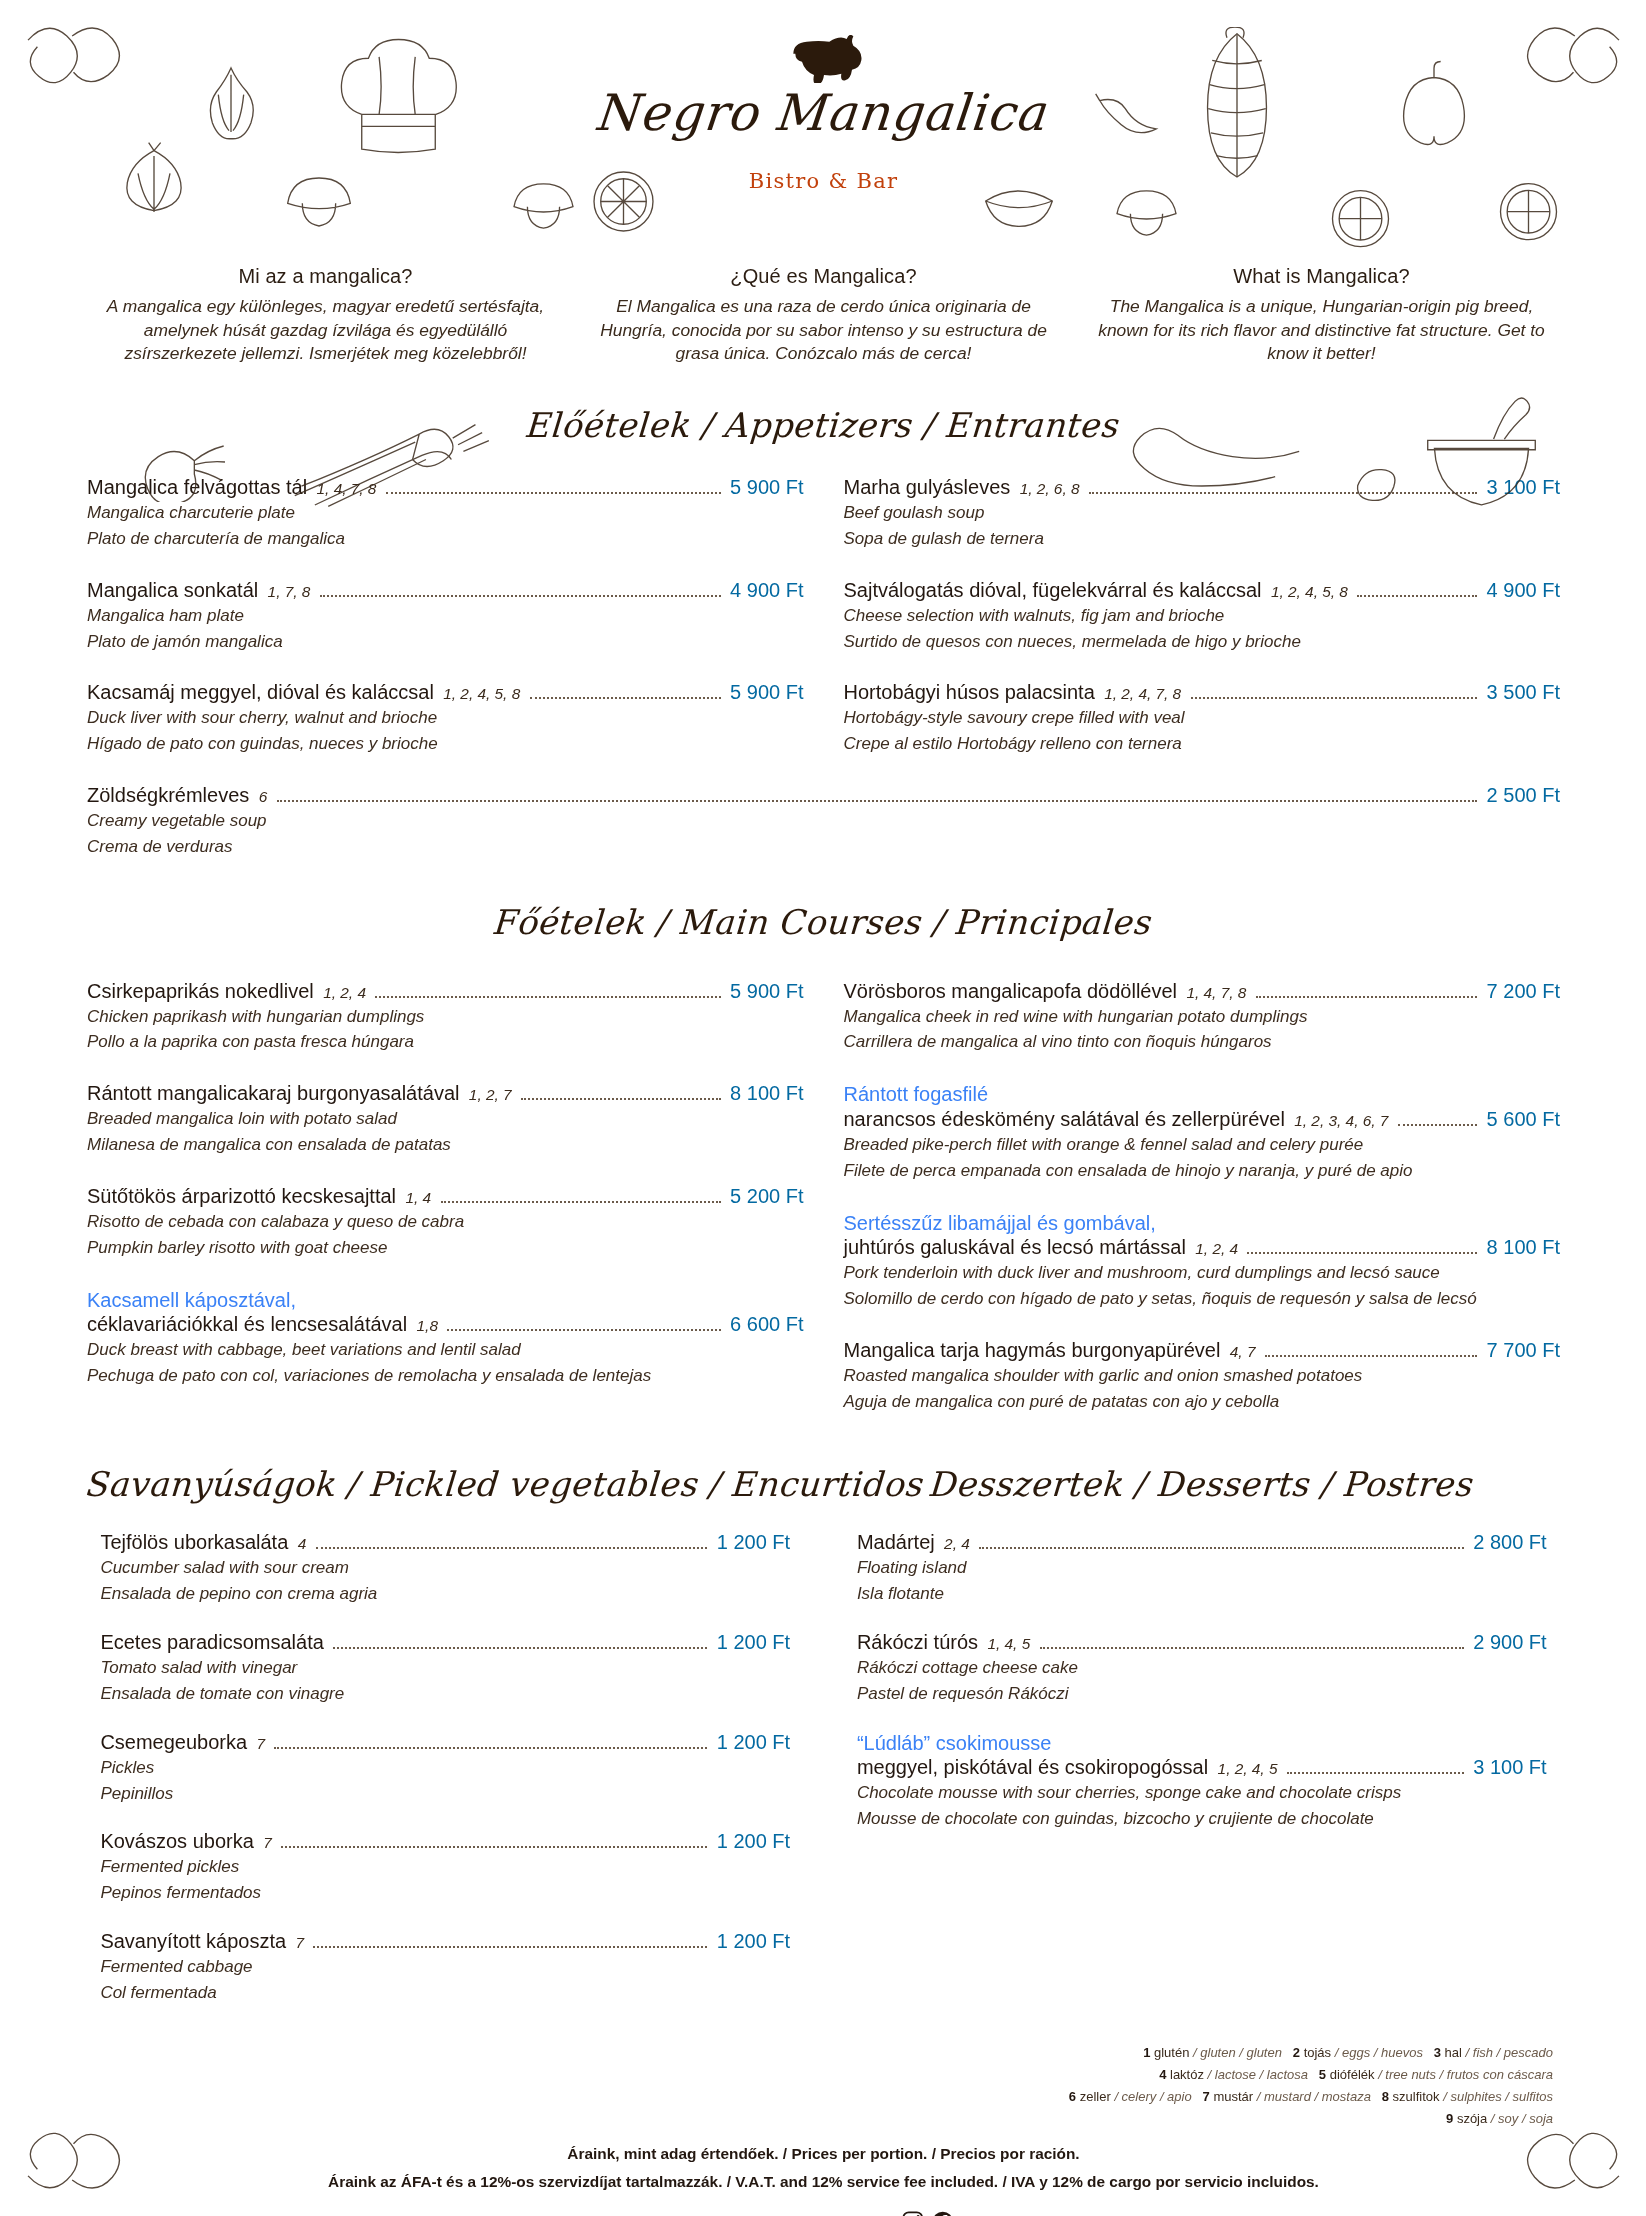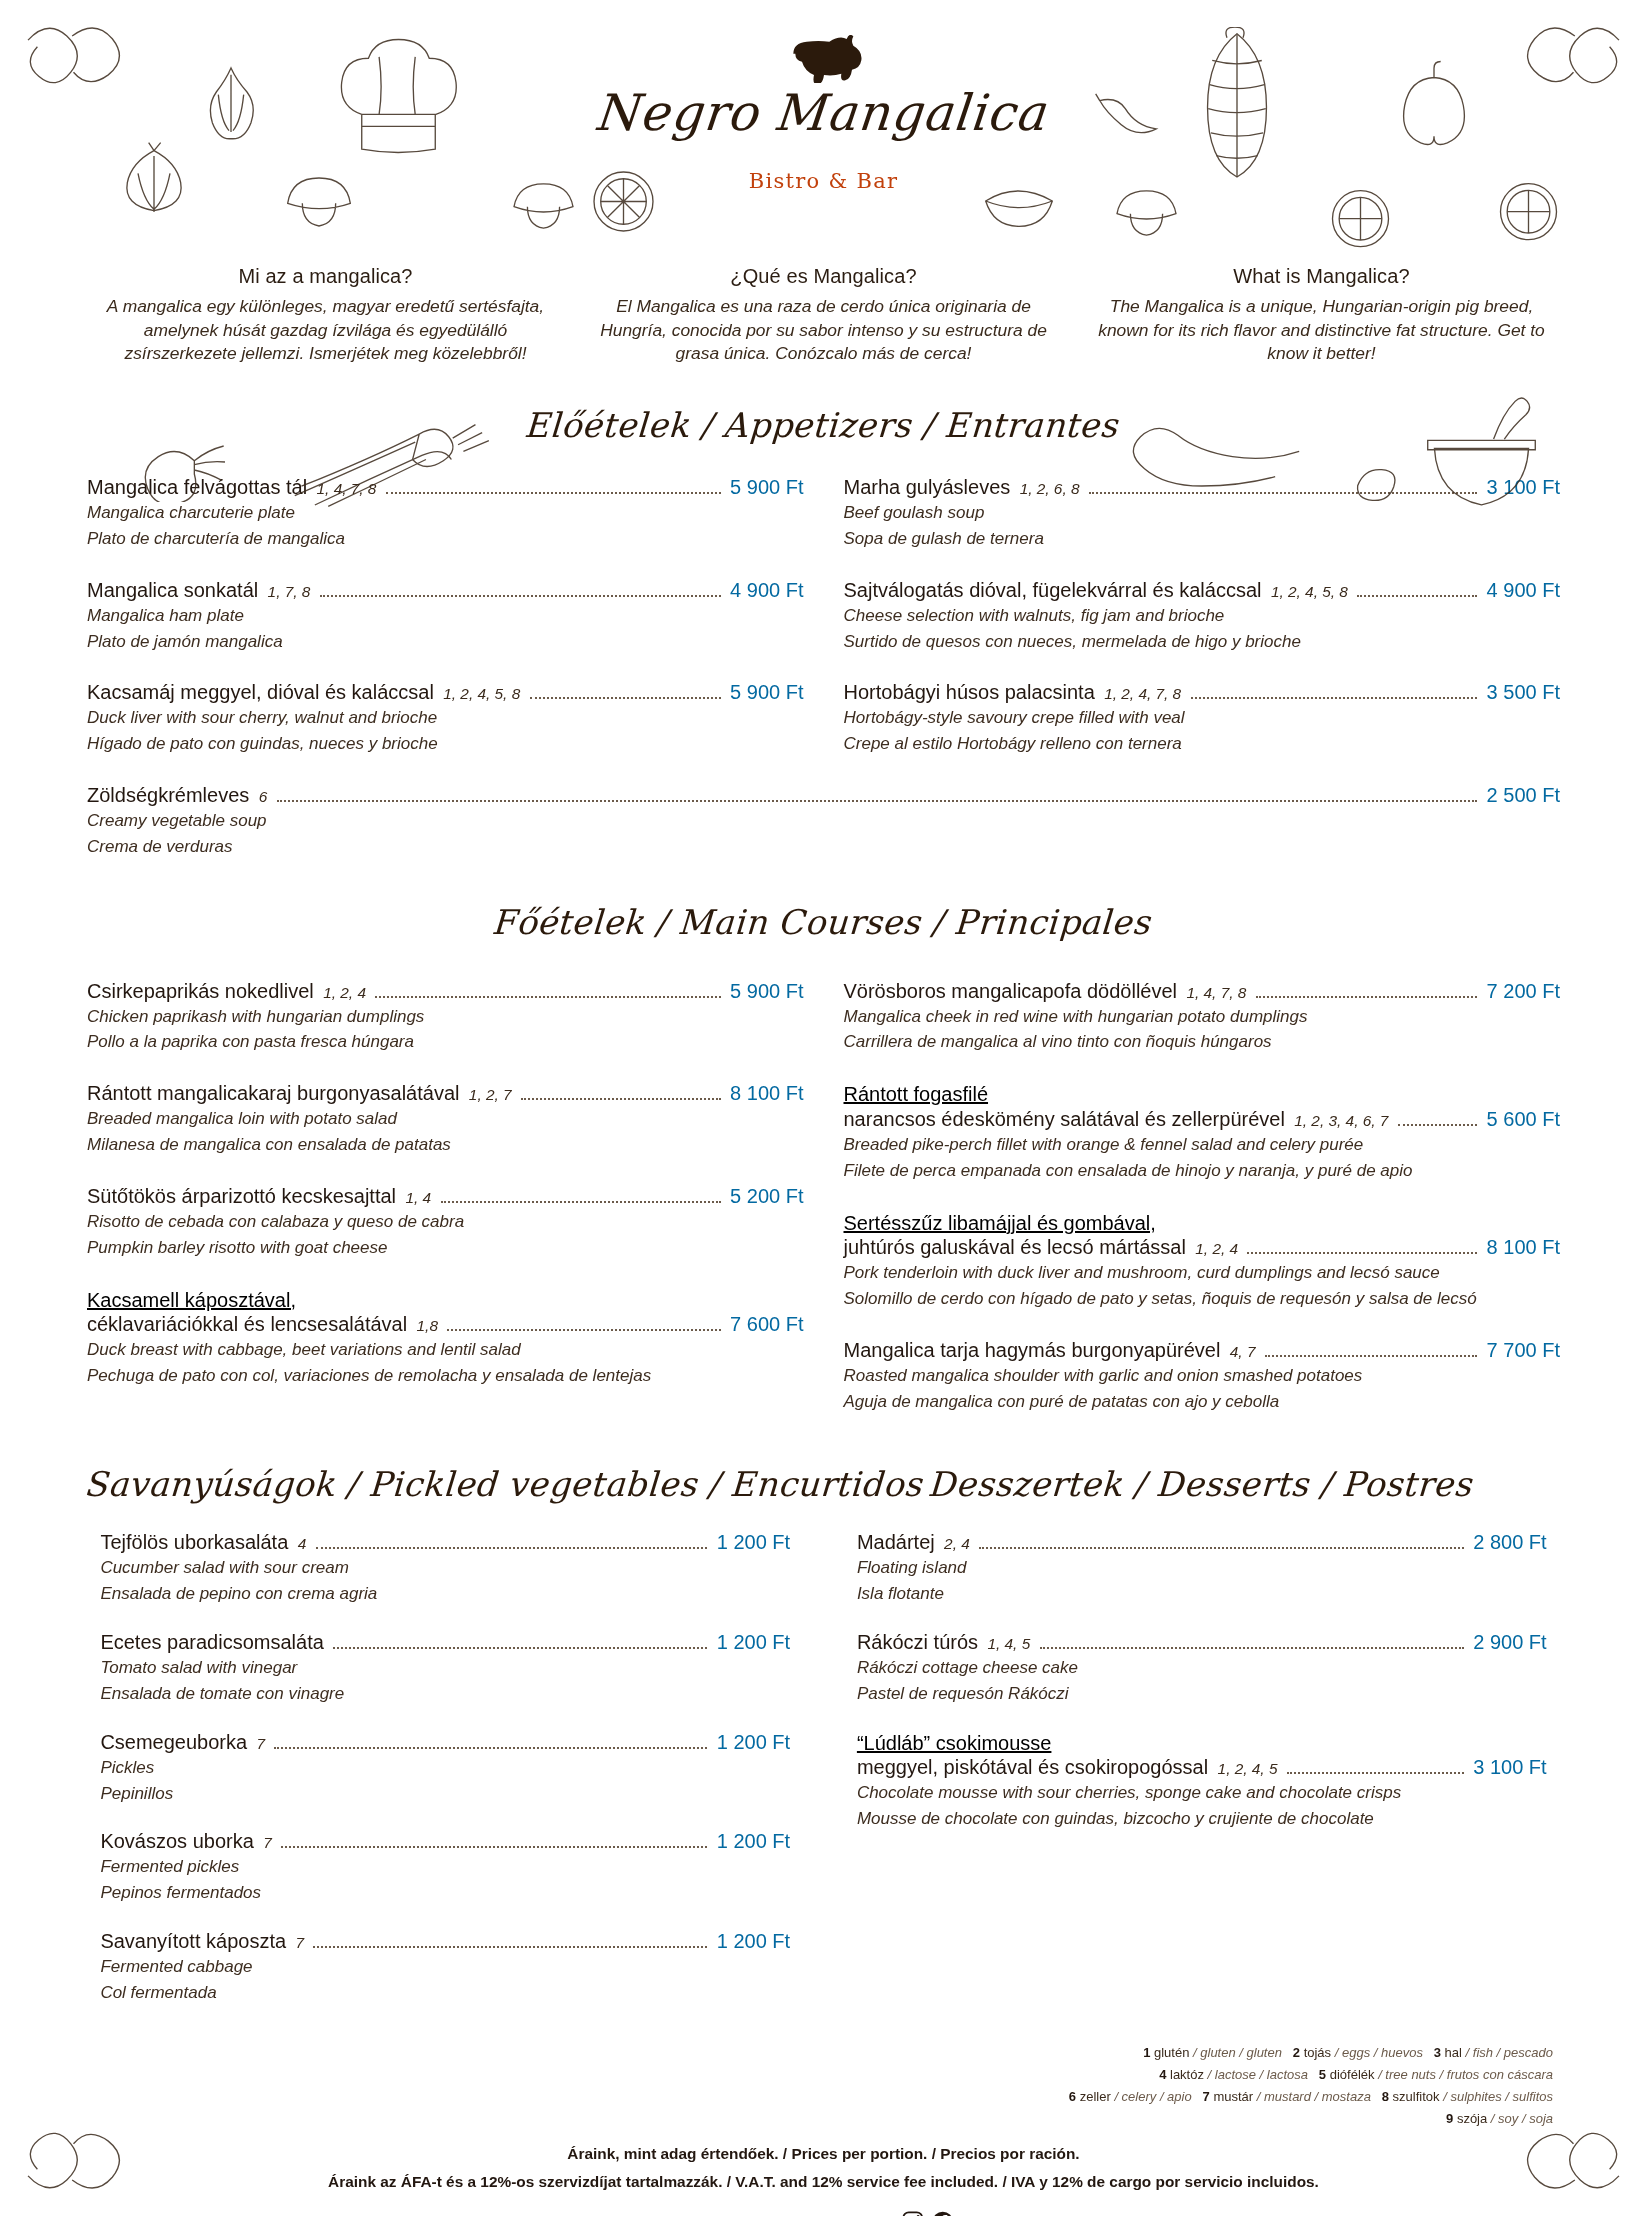--- a/index.html
+++ b/index.html
@@ -154,23 +154,22 @@
   }
   .desc {
     font-size: 17px;
     font-style: italic;
     color: #3d2d20;
     line-height: 1.52;
   }
   
   .title-line1 {
     font-size: 20px;
-    color: #000000;
+    color: #3b82f6;
     line-height: 1.28;
-    text-decoration: underline;
   }
 
   
   .bottom-grid {
     display: flex;
     gap: 40px;
     padding: 0 87px;
   }
 
   
@@ -430,21 +429,21 @@
           </div>
           <div class="desc">Risotto de cebada con calabaza y queso de cabra</div>
           <div class="desc">Pumpkin barley risotto with goat cheese</div>
         </div>
         <div class="item">
           <div class="title-line1">Kacsamell káposztával,</div>
           <div class="item-line">
             <span class="item-name">céklavariációkkal és lencsesalátával</span>
             <span class="allerg">1,8</span>
             <span class="dots"></span>
-            <span class="price">7 600 Ft</span>
+            <span class="price">6 600 Ft</span>
           </div>
           <div class="desc">Duck breast with cabbage, beet variations and lentil salad</div>
           <div class="desc">Pechuga de pato con col, variaciones de remolacha y ensalada de lentejas</div>
         </div>
       </div>
     <div class="col" id="mn-right">
         <div class="item">
           <div class="item-line">
             <span class="item-name">Vörösboros mangalicapofa dödöllével</span>
             <span class="allerg">1, 4, 7, 8</span>

